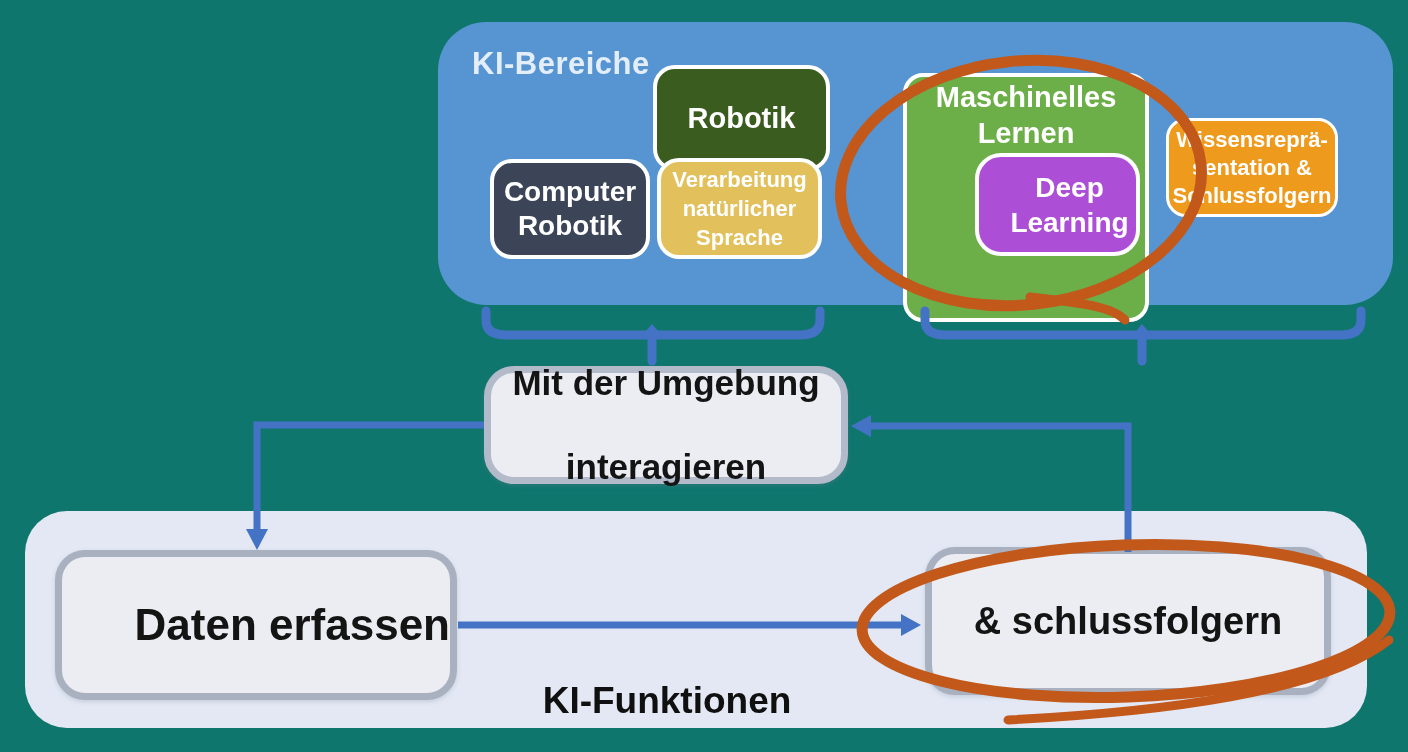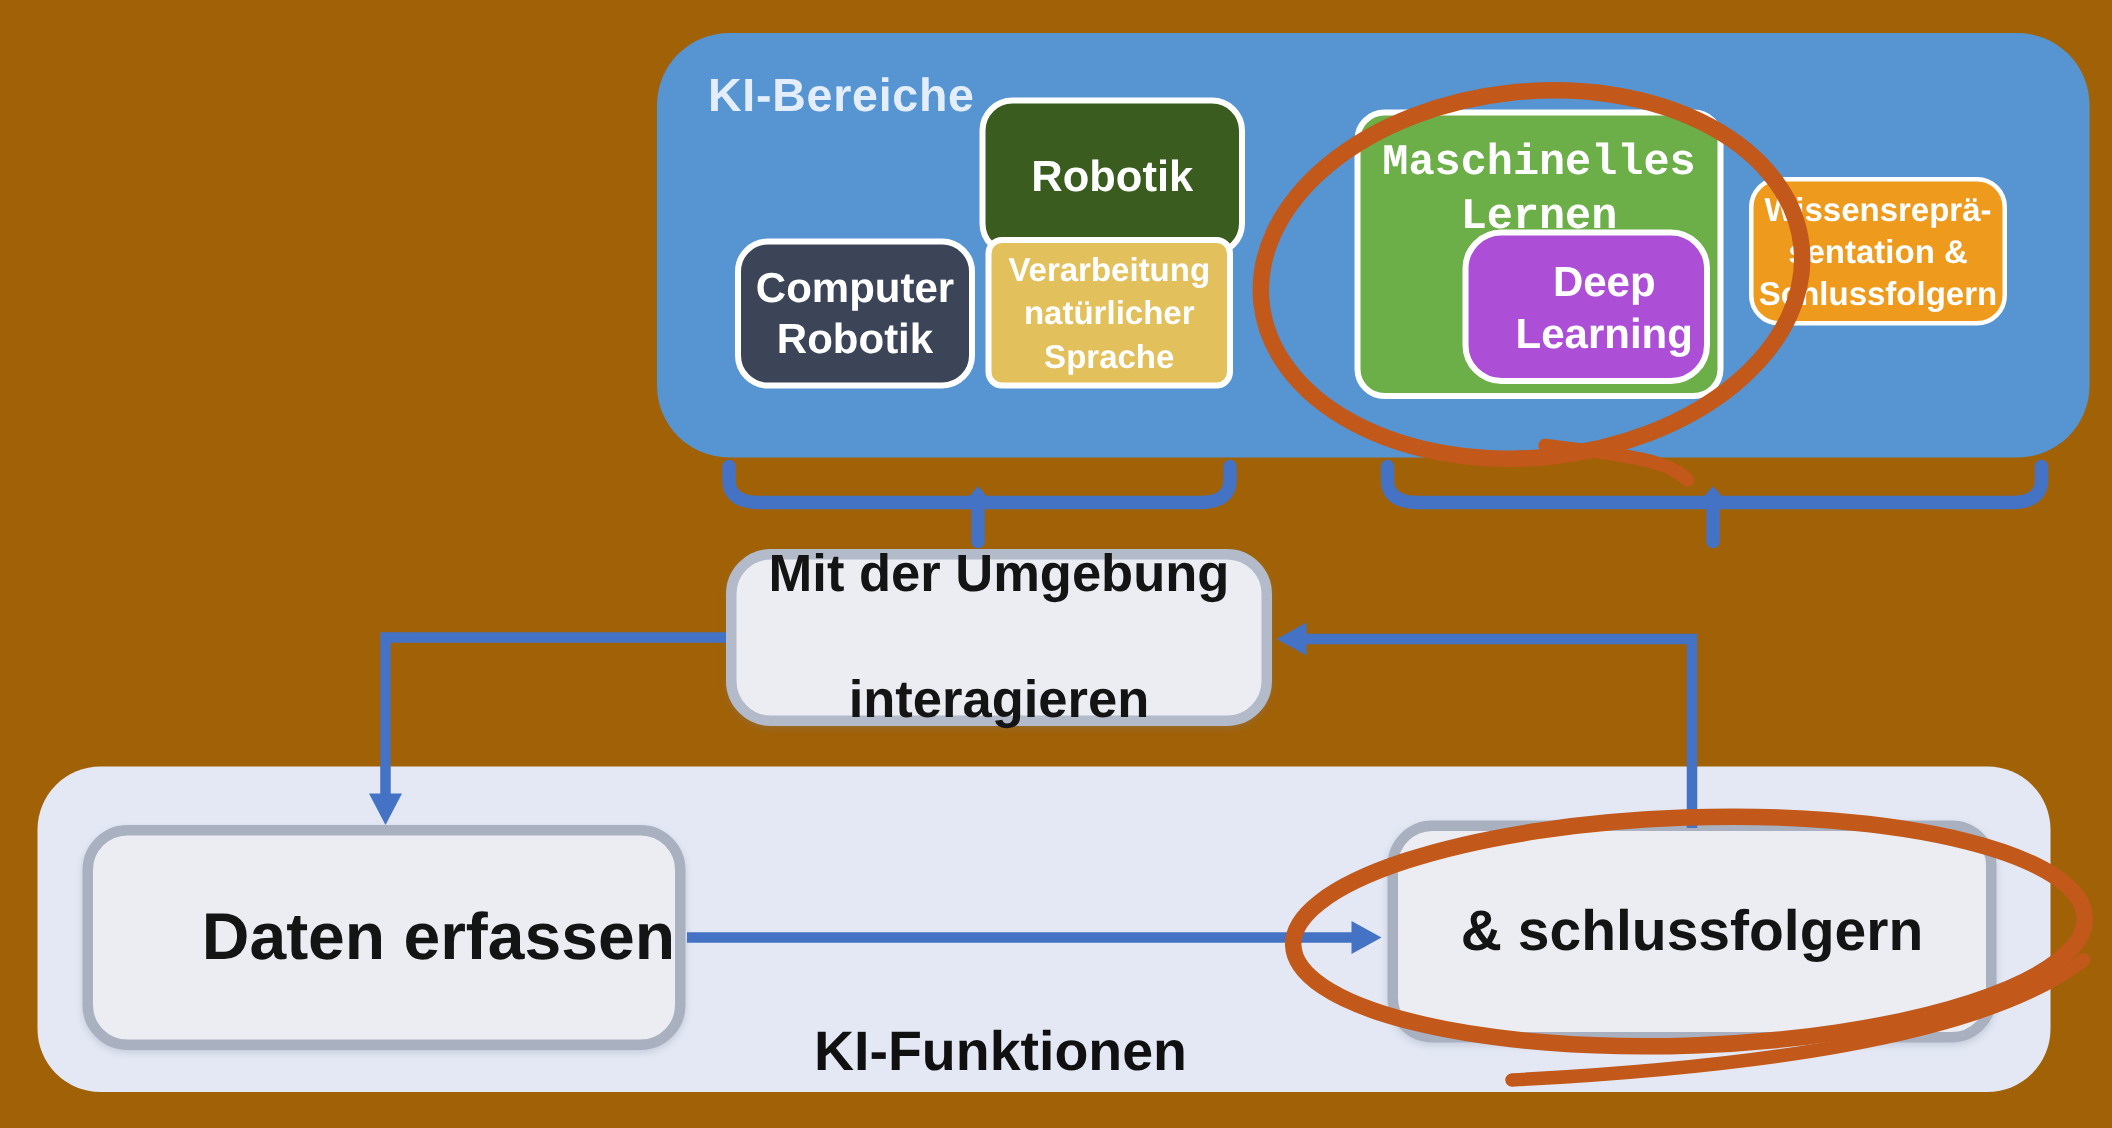--- a/index.html
+++ b/index.html
@@ -1,34 +1,34 @@
 <!DOCTYPE html>
 <html><head>
 <meta charset="utf-8">
 <style>
   html,body{margin:0;padding:0;background:#ffffff;}
   .stage{
     position:relative;width:1408px;height:752px;overflow:hidden;
-    background:#a16207;
+    background:#0f766e;
     font-family:"Liberation Sans",sans-serif;font-weight:bold;
   }
   .abs{position:absolute;box-sizing:border-box;}
   
   #panel-blue{left:438px;top:22px;width:955px;height:283px;border-radius:48px;}
   #kb-title{left:472px;top:46px;font-size:31px;letter-spacing:.5px;}
   
   .cbox{
     display:flex;flex-direction:column;align-items:center;justify-content:center;
     color:#ffffff;text-align:center;border:4px solid #ffffff;border-radius:22px;
   }
   #robotik{left:653px;top:37px;width:177px;height:106px;font-size:29px;margin-top:28px;}
   #cvision{left:490px;top:159px;width:160px;height:100px;font-size:28px;line-height:34px;}
   #nlp{left:657px;top:158px;width:165px;height:101px;font-size:22px;line-height:29px;}
-  #ml{left:903px;top:73px;width:246px;height:193px;font-size:29px;line-height:36px;
-      justify-content:flex-start;padding-top:14px;border-radius:20px;font-family:Liberation Mono, monospace;}
+  #ml{left:903px;top:73px;width:246px;height:249px;font-size:29px;line-height:36px;
+      justify-content:flex-start;padding-top:2px;border-radius:20px;}
   #dl{left:975px;top:153px;width:165px;height:103px;font-size:28px;line-height:35px;border-radius:26px;padding-left:24px;}
   #wissen{left:1166px;top:118px;width:172px;height:99px;font-size:22px;line-height:28px;
       border-width:3px;border-radius:20px;}
   
   .lbox{
     display:flex;flex-direction:column;align-items:center;justify-content:center;
     color:#141414;text-align:center;
     border:7px solid #adb5c5;border-radius:30px;
     box-shadow:0 2px 4px rgba(120,130,150,.25);
   }
@@ -56,21 +56,21 @@
 
   <div class="abs cbox" id="robotik" style="background-color: rgb(58, 92, 31);">
     <span>Robotik</span>
   </div>
 
   <div class="abs cbox" id="cvision" style="background-color: rgb(59, 69, 87);">
     <span>Computer</span>
     <span>Robotik</span>
   </div>
 
-  <div class="abs cbox" id="nlp" style="background-color: rgb(226, 192, 92); border-radius: 11px;">
+  <div class="abs cbox" id="nlp" style="background-color: rgb(226, 192, 92);">
     <span>Verarbeitung</span>
     <span>natürlicher</span>
     <span>Sprache</span>
   </div>
 
   <div class="abs cbox" id="ml" style="background-color: rgb(108, 174, 72);">
     <span>Maschinelles</span>
     <span>Lernen</span>
   </div>
 

